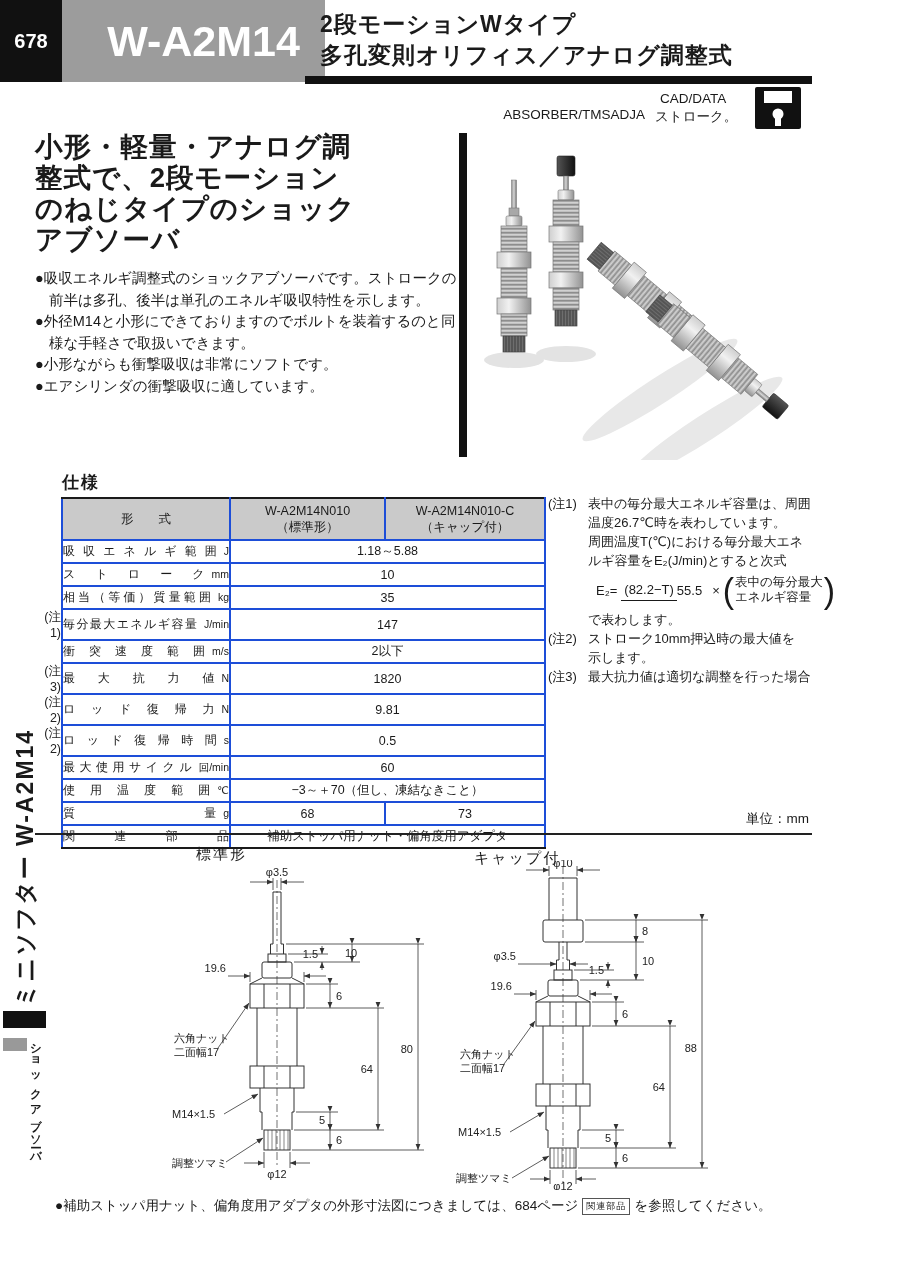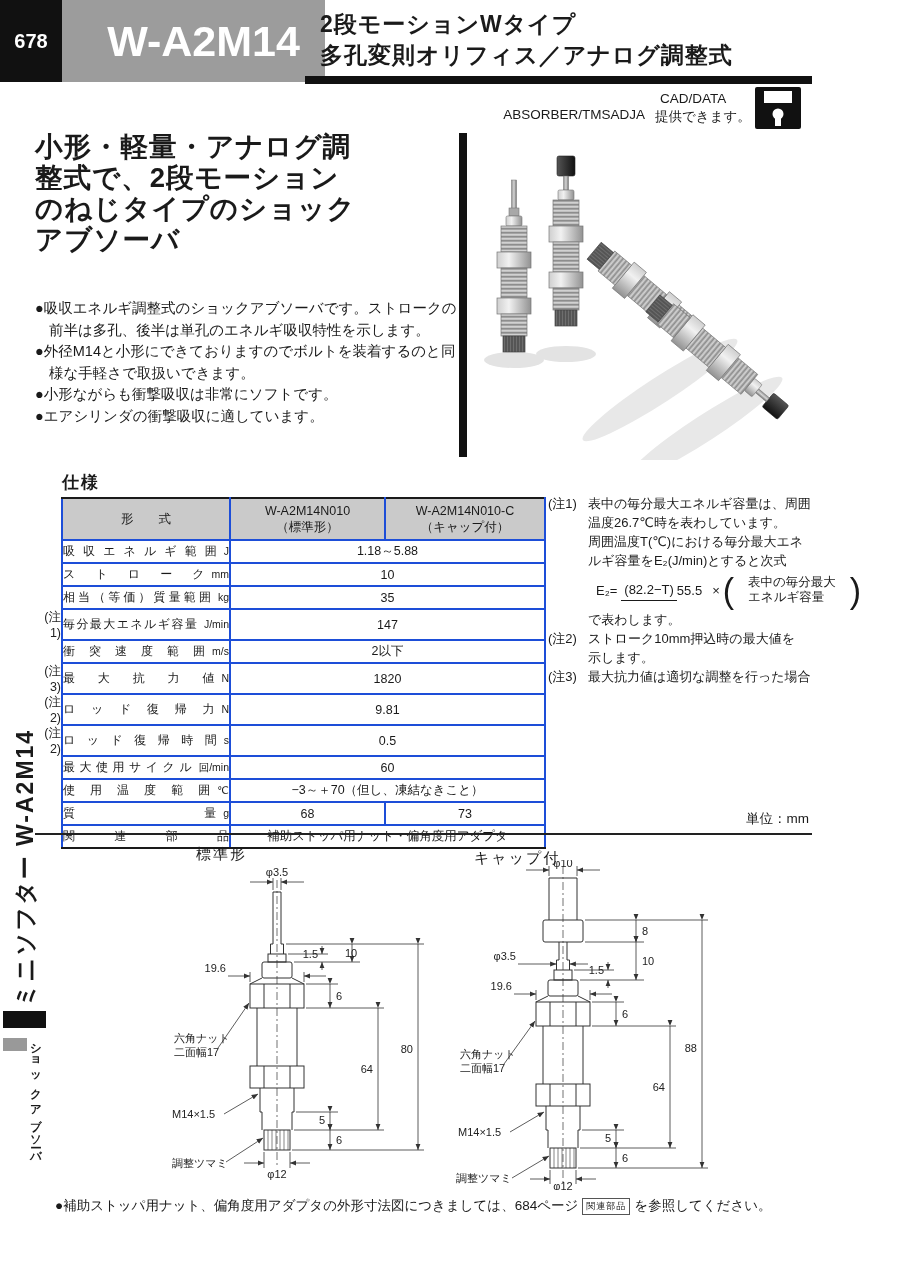--- a/index.html
+++ b/index.html
@@ -13,21 +13,21 @@
   .prodname{color:#fff;font-size:43px;font-weight:bold;letter-spacing:0px;}
   .subtitle{left:320px;top:9px;font-size:23px;font-weight:bold;line-height:31px;letter-spacing:1px;}
   .hdrbar{left:305px;top:76px;width:507px;height:8px;background:#111;}
   .cadcode{left:455px;top:107px;width:190px;font-size:13.5px;text-align:right;}
   .cadl1{left:660px;top:91px;font-size:13.5px;}
   .cadl2{left:655px;top:108px;font-size:13.5px;}
   .floppy{left:755px;top:87px;}
 
   
   .introtitle{left:35px;top:131px;width:426px;font-size:27.5px;font-weight:bold;line-height:31px;letter-spacing:1px;}
-  .bullets{left:35px;top:298px;width:424px;font-size:14.5px;line-height:21.5px;}
+  .bullets{left:35px;top:268px;width:424px;font-size:14.5px;line-height:21.5px;}
   .bullets div{padding-left:14px;text-indent:-14px;}
   .vbar{left:459px;top:133px;width:8px;height:324px;background:#111;}
 
   
   .specttl{left:62px;top:471px;font-size:17px;font-weight:bold;letter-spacing:2px;}
   table.spec{position:absolute;left:36px;top:497px;border-collapse:collapse;table-layout:fixed;}
   table.spec td{padding:0;height:21px;font-size:12.5px;}
   td.b{border:2px solid #1d4ed8;}
   tr.hd td.b{border-top:2.5px solid #1a1a1a;background:#cacaca;height:40px;text-align:center;font-size:12.5px;line-height:16px;}
   tr.last td.b{border-bottom:2.5px solid #1a1a1a;}
@@ -41,21 +41,21 @@
   
   .notesblk{left:548px;top:494px;width:352px;font-size:13px;line-height:19px;}
   .nrow{display:flex;}
   .nlabel{width:40px;flex:none;}
   .ntext{flex:1;}
   .formula{display:flex;align-items:center;margin:2px 0 2px 8px;}
   .frac{display:inline-flex;flex-direction:row;text-align:center;margin:0 4px;}
   .frac .num{padding:0 3px 1px;border-bottom:1.3px solid #1a1a1a;}
   .frac .den{padding-top:1px;}
   .bigp{font-size:34px;font-weight:300;line-height:36px;transform:scaleY(1.05);}
-  .ptwo{font-size:12.5px;line-height:15px;text-align:left;margin:0 14px;}
+  .ptwo{font-size:12.5px;line-height:15px;text-align:left;margin:0 1px;}
   .timesx{margin:0 3px 0 6px;}
 
   
   .unitmm{left:746px;top:810px;font-size:13.5px;}
   .secline{left:35px;top:833px;width:777px;height:2px;background:#222;}
   .dttl{font-size:15px;letter-spacing:2px;}
   .dttl1{left:196px;top:845px;}
   .dttl2{left:474px;top:849px;}
   svg text{font-family:"Liberation Sans","DejaVu Sans",sans-serif;}
 
@@ -80,21 +80,21 @@
       <span class="prodname">W-A2M14</span>
     </div>
   <div class="abs subtitle">
     <div>2段モーションWタイプ</div>
     <div>多孔変則オリフィス／アナログ調整式</div>
   </div>
   <div class="abs hdrbar"></div>
 
   <div class="abs cadcode">ABSORBER/TMSADJA</div>
   <div class="abs cadl1">CAD/DATA</div>
-  <div class="abs cadl2">提供できます。</div>
+  <div class="abs cadl2">ストローク。</div>
   <div class="abs floppy">
     <svg width="46" height="42" viewBox="0 0 46 42">
       <rect x="0" y="0" width="46" height="42" rx="2" fill="#111"></rect>
       <rect x="9" y="4" width="28" height="12" fill="#fff"></rect>
       <circle cx="23" cy="27" r="5.5" fill="#fff"></circle>
       <rect x="20" y="30" width="6" height="9" fill="#fff"></rect>
     </svg>
   </div>
 
   <div class="abs introtitle">

